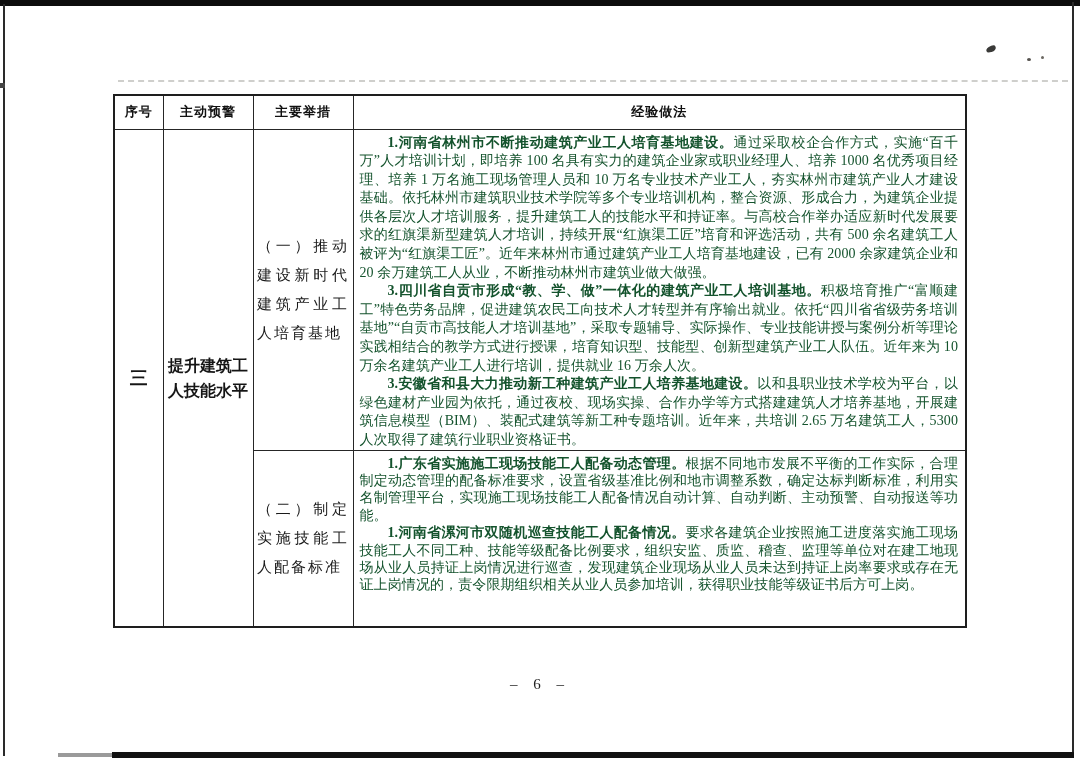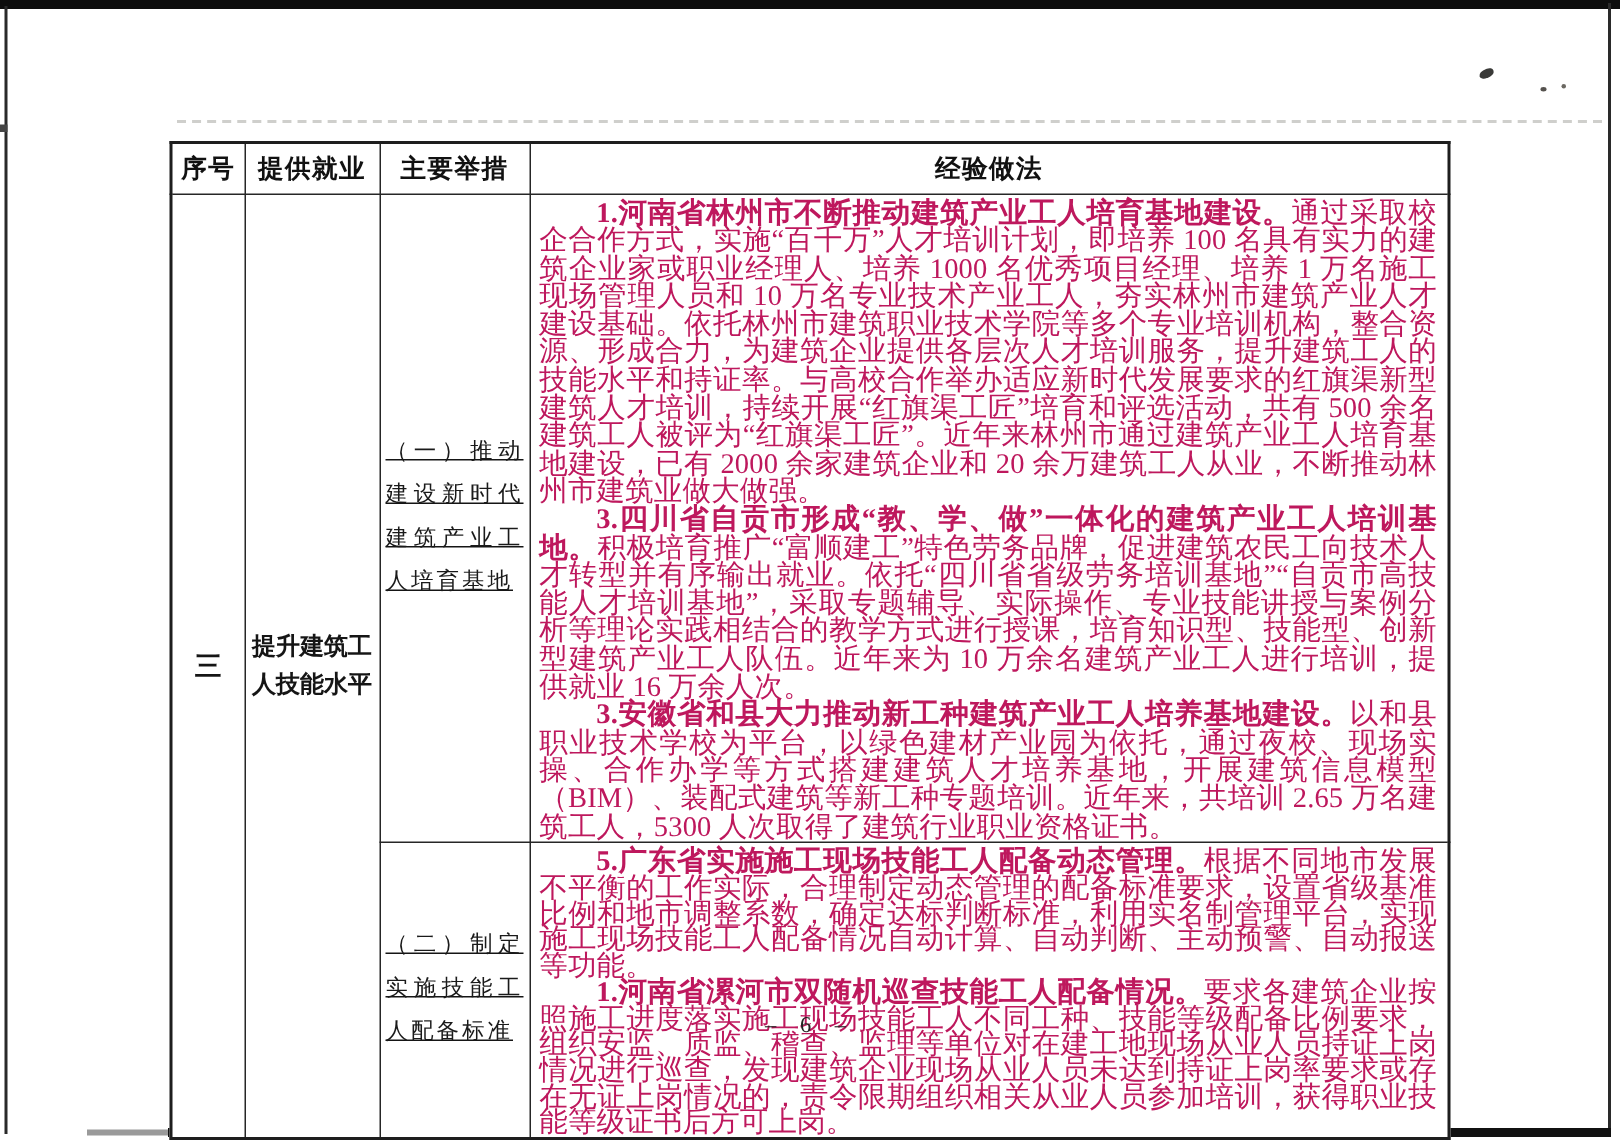--- a/index.html
+++ b/index.html
@@ -67,60 +67,60 @@
   col.c-measure { width: 100px; }
   col.c-pract   { width: 613px; }
 
   tr.header-row { height: 34px; }
   tr.body-row-1 { height: 320px; }
   tr.body-row-2 { height: 177px; }
 
   th.hcell {
     font-family: "Liberation Sans", sans-serif;
     font-weight: bold;
-    font-size: 17px;
+    font-size: 13px;
     text-align: center;
     letter-spacing: 1px;
     color: #111;
   }
 
   td.serial-cell {
     text-align: center;
     font-size: 18px;
     font-weight: bold;
     font-family: "Liberation Sans", sans-serif;
   }
   td.task-cell {
     text-align: center;
     font-family: "Liberation Sans", sans-serif;
     font-weight: bold;
     font-size: 16px;
     line-height: 25px;
     padding: 0 4px;
     margin-top: 28px;
   }
-  td.measure-cell { padding: 0; text-decoration: underline; }
+  td.measure-cell { padding: 0; }
   .measure-inner {
     width: 92px; margin: 0 auto;
     font-size: 15px;
     line-height: 29px;
     letter-spacing: 2px;
     text-align: justify;
     text-align-last: left;
     color: #1a1a1a;
   }
 
   td.pract-cell { vertical-align: top; padding: 4px 7px 0 6px; }
   .practice {
-    font-size: 19px;
+    font-size: 14px;
     line-height: 18.6px;
     text-align: justify;
     text-indent: 2em;
     letter-spacing: 0.1px;
-    color: #be185d;
+    color: #14532d;
   }
   .practice b { font-weight: bold; }
   tr.body-row-2 .practice { line-height: 17.4px; }
 
   
   .page-number {
     position: absolute; left: 0; top: 676px; width: 1080px;
     text-align: center;
     font-size: 15px;
     letter-spacing: 6px;
@@ -144,41 +144,41 @@
 <table class="doc-table">
   <colgroup>
     <col class="c-serial">
       <col class="c-task">
       <col class="c-measure">
       <col class="c-pract">
   </colgroup>
   <tbody>
       <tr class="header-row">
     <th class="hcell">序号</th>
-    <th class="hcell">提供就业</th>
+    <th class="hcell">主动预警</th>
     <th class="hcell">主要举措</th>
     <th class="hcell">经验做法</th>
   </tr>
   <tr class="body-row-1">
     <td class="serial-cell" rowspan="2">三</td>
     <td class="task-cell" rowspan="2">提升建筑工人技能水平</td>
     <td class="measure-cell">
       <div class="measure-inner">（一）推动建设新时代建筑产业工人培育基地</div>
     </td>
     <td class="pract-cell">
       <p class="practice"><b>1.河南省林州市不断推动建筑产业工人培育基地建设。</b><span>通过采取校企合作方式，实施“百千万”人才培训计划，即培养 100 名具有实力的建筑企业家或职业经理人、培养 1000 名优秀项目经理、培养 1 万名施工现场管理人员和 10 万名专业技术产业工人，夯实林州市建筑产业人才建设基础。依托林州市建筑职业技术学院等多个专业培训机构，整合资源、形成合力，为建筑企业提供各层次人才培训服务，提升建筑工人的技能水平和持证率。与高校合作举办适应新时代发展要求的红旗渠新型建筑人才培训，持续开展“红旗渠工匠”培育和评选活动，共有 500 余名建筑工人被评为“红旗渠工匠”。近年来林州市通过建筑产业工人培育基地建设，已有 2000 余家建筑企业和 20 余万建筑工人从业，不断推动林州市建筑业做大做强。</span></p>
       <p class="practice"><b>3.四川省自贡市形成“教、学、做”一体化的建筑产业工人培训基地。</b><span>积极培育推广“富顺建工”特色劳务品牌，促进建筑农民工向技术人才转型并有序输出就业。依托“四川省省级劳务培训基地”“自贡市高技能人才培训基地”，采取专题辅导、实际操作、专业技能讲授与案例分析等理论实践相结合的教学方式进行授课，培育知识型、技能型、创新型建筑产业工人队伍。近年来为 10 万余名建筑产业工人进行培训，提供就业 16 万余人次。</span></p>
       <p class="practice"><b>3.安徽省和县大力推动新工种建筑产业工人培养基地建设。</b><span>以和县职业技术学校为平台，以绿色建材产业园为依托，通过夜校、现场实操、合作办学等方式搭建建筑人才培养基地，开展建筑信息模型（BIM）、装配式建筑等新工种专题培训。近年来，共培训 2.65 万名建筑工人，5300 人次取得了建筑行业职业资格证书。</span></p>
     </td>
   </tr>
   <tr class="body-row-2">
     <td class="measure-cell">
       <div class="measure-inner">（二）制定实施技能工人配备标准</div>
     </td>
     <td class="pract-cell">
-      <p class="practice"><b>5.广东省实施施工现场技能工人配备动态管理。</b><span>根据不同地市发展不平衡的工作实际，合理制定动态管理的配备标准要求，设置省级基准比例和地市调整系数，确定达标判断标准，利用实名制管理平台，实现施工现场技能工人配备情况自动计算、自动判断、主动预警、自动报送等功能。</span></p>
+      <p class="practice"><b>1.广东省实施施工现场技能工人配备动态管理。</b><span>根据不同地市发展不平衡的工作实际，合理制定动态管理的配备标准要求，设置省级基准比例和地市调整系数，确定达标判断标准，利用实名制管理平台，实现施工现场技能工人配备情况自动计算、自动判断、主动预警、自动报送等功能。</span></p>
       <p class="practice"><b>1.河南省漯河市双随机巡查技能工人配备情况。</b><span>要求各建筑企业按照施工进度落实施工现场技能工人不同工种、技能等级配备比例要求，组织安监、质监、稽查、监理等单位对在建工地现场从业人员持证上岗情况进行巡查，发现建筑企业现场从业人员未达到持证上岗率要求或存在无证上岗情况的，责令限期组织相关从业人员参加培训，获得职业技能等级证书后方可上岗。</span></p>
     </td>
   </tr>
 </tbody>
   </table>
 
 <div class="page-number">– 6 –</div>
 
 </body></html>

